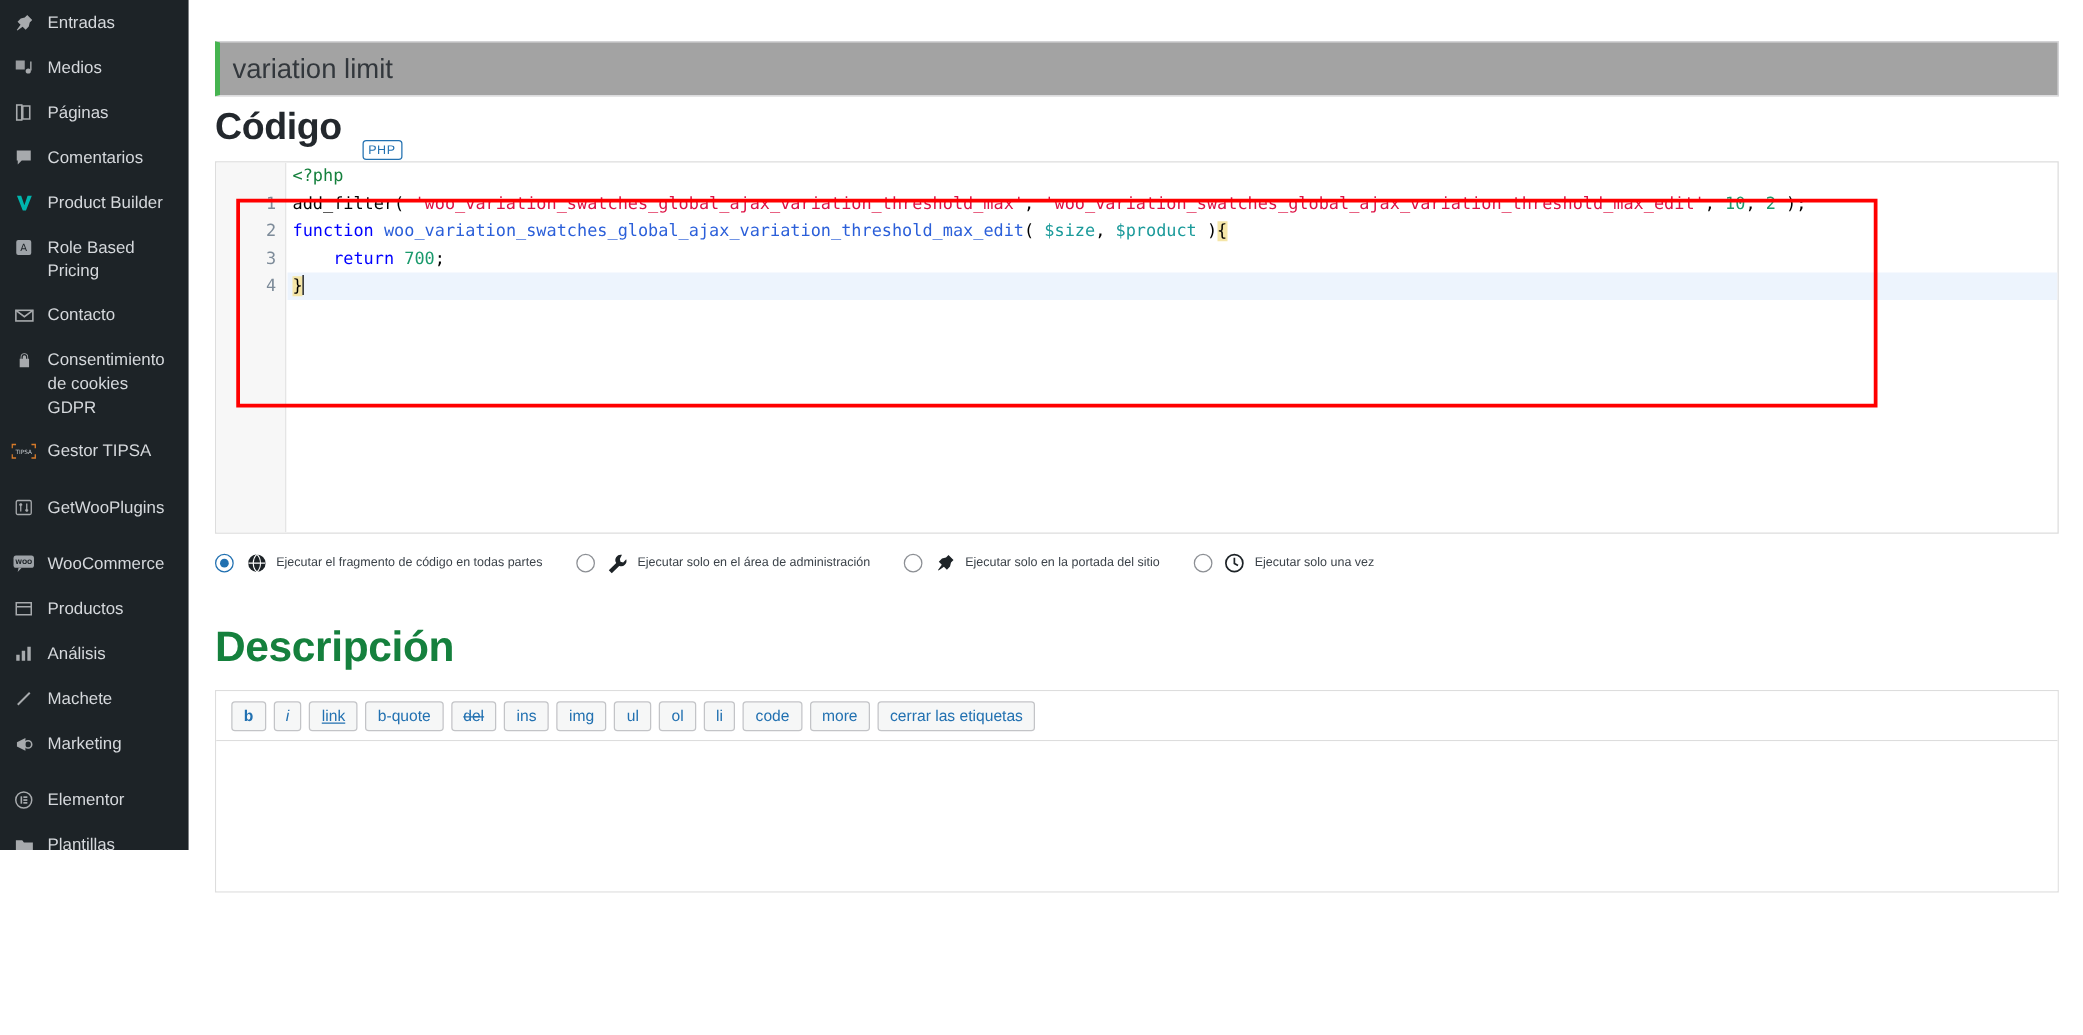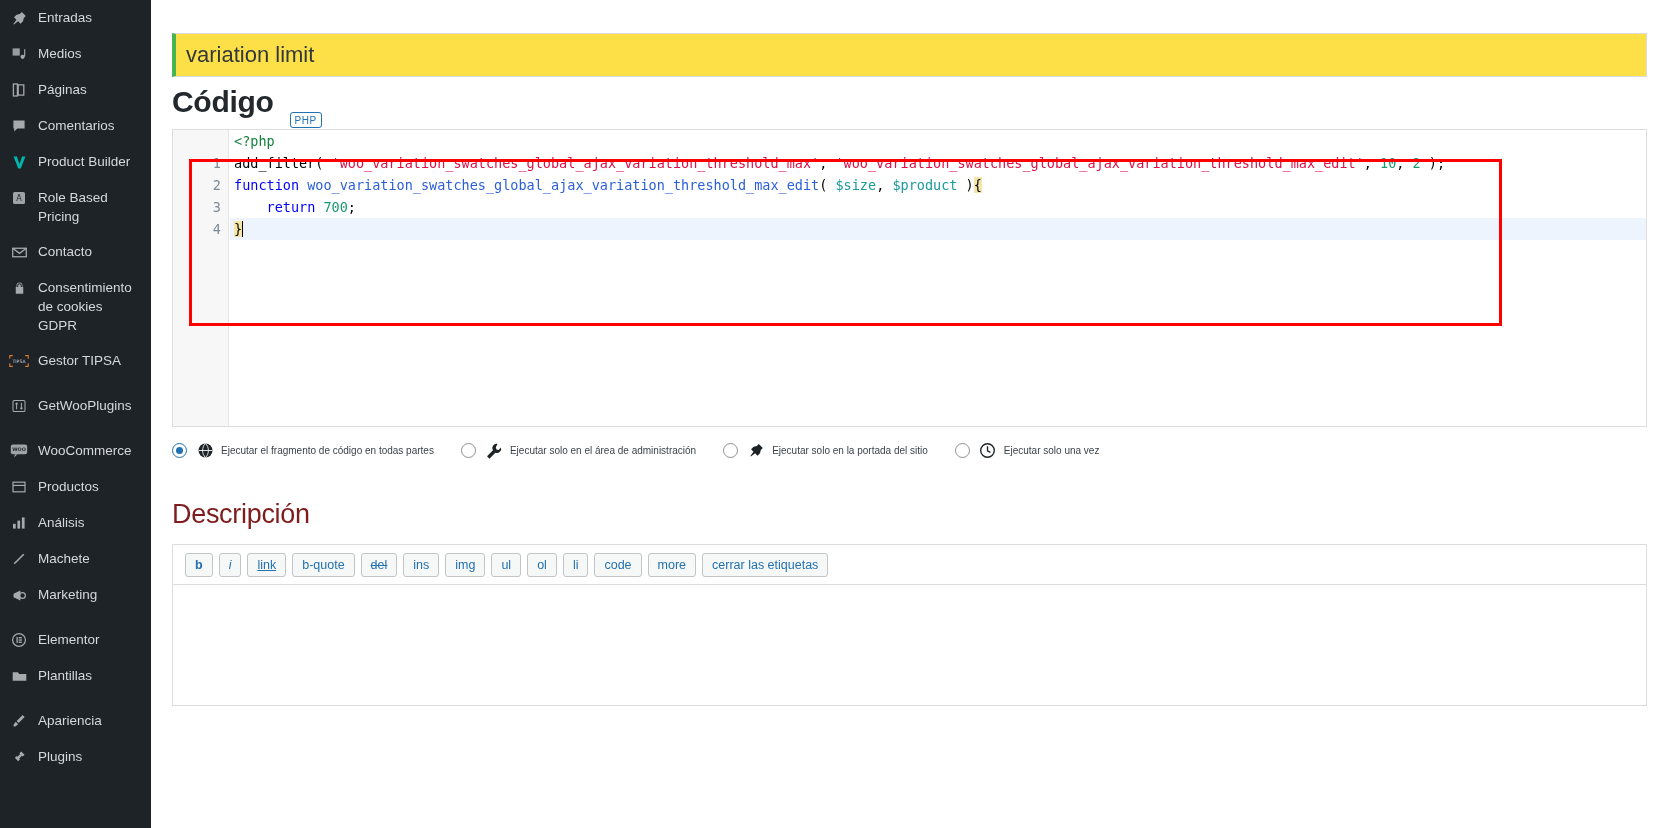--- a/index.html
+++ b/index.html
@@ -9,21 +9,21 @@
     overflow: hidden;
     background: #ffffff;
     font-family: "Liberation Sans", sans-serif;
   }
 
   
   .screen { position: relative; width: 1666px; height: 828px; display: flex; }
 
   
   .sidebar {
-    width: 151px; flex: 0 0 151px; height: 828px;
+    width: 151px; flex: 0 0 151px; height: 680px;
     background: #1d2327; color: #f0f0f1;
     padding-top: 0; overflow: hidden; position: relative;
   }
   .menu-item {
     display: flex; align-items: flex-start; gap: 9px;
     padding: 8px 8px 8px 9px;
     font-size: 13.5px; line-height: 19px; color: #d5d8dc;
     position: relative; cursor: pointer;
   }
   .menu-item .ico {
@@ -40,21 +40,21 @@
   .main {
     flex: 1 1 auto; height: 828px; background: #f0f0f1;
     position: relative; overflow: hidden;
     background: #fff;
   }
 
   .title-wrap { padding: 33px 0 0 21px; }
   .title-input {
     display: block; width: 1475px; height: 44px;
     border: 1px solid #dcdcde; border-left: 4px solid #46b450;
-    background: #fde047; font-size: 22px; color: #32373c;
+    background: #a3a3a3; font-size: 22px; color: #32373c;
     padding: 0 10px; line-height: 42px;
     font-family: "Liberation Sans", sans-serif;
     outline: none;
   }
 
   h2.section-title {
     margin: 8px 0 10px 21px;
     font-size: 30px; font-weight: bold; color: #23282d;
     letter-spacing: -0.3px; display: flex; align-items: center; gap: 16px;
   }
@@ -123,22 +123,22 @@
     width: 7px; height: 7px; border-radius: 50%; background: #2271b1;
   }
   .scope .sico {
     width: 18px; height: 18px; margin-right: 7px;
     display: flex; align-items: center; justify-content: center;
     color: #1d2327;
   }
 
   
   h2.desc-title {
-    margin: 40px 0 14px 21px; font-size: 27px; font-weight: normal;
-    color: #7f1d1d; letter-spacing: -0.3px;
+    margin: 40px 0 14px 21px; font-size: 34px; font-weight: bold;
+    color: #15803d; letter-spacing: -0.3px;
   }
   .desc-box {
     margin-left: 21px; width: 1475px; border: 1px solid #ddd;
     background: #fff;
   }
   .quicktags {
     padding: 8px 10px 7px 12px; background: #fff;
     border-bottom: 1px solid #ddd; display: flex; gap: 6px; flex-wrap: wrap;
   }
   .qt {

